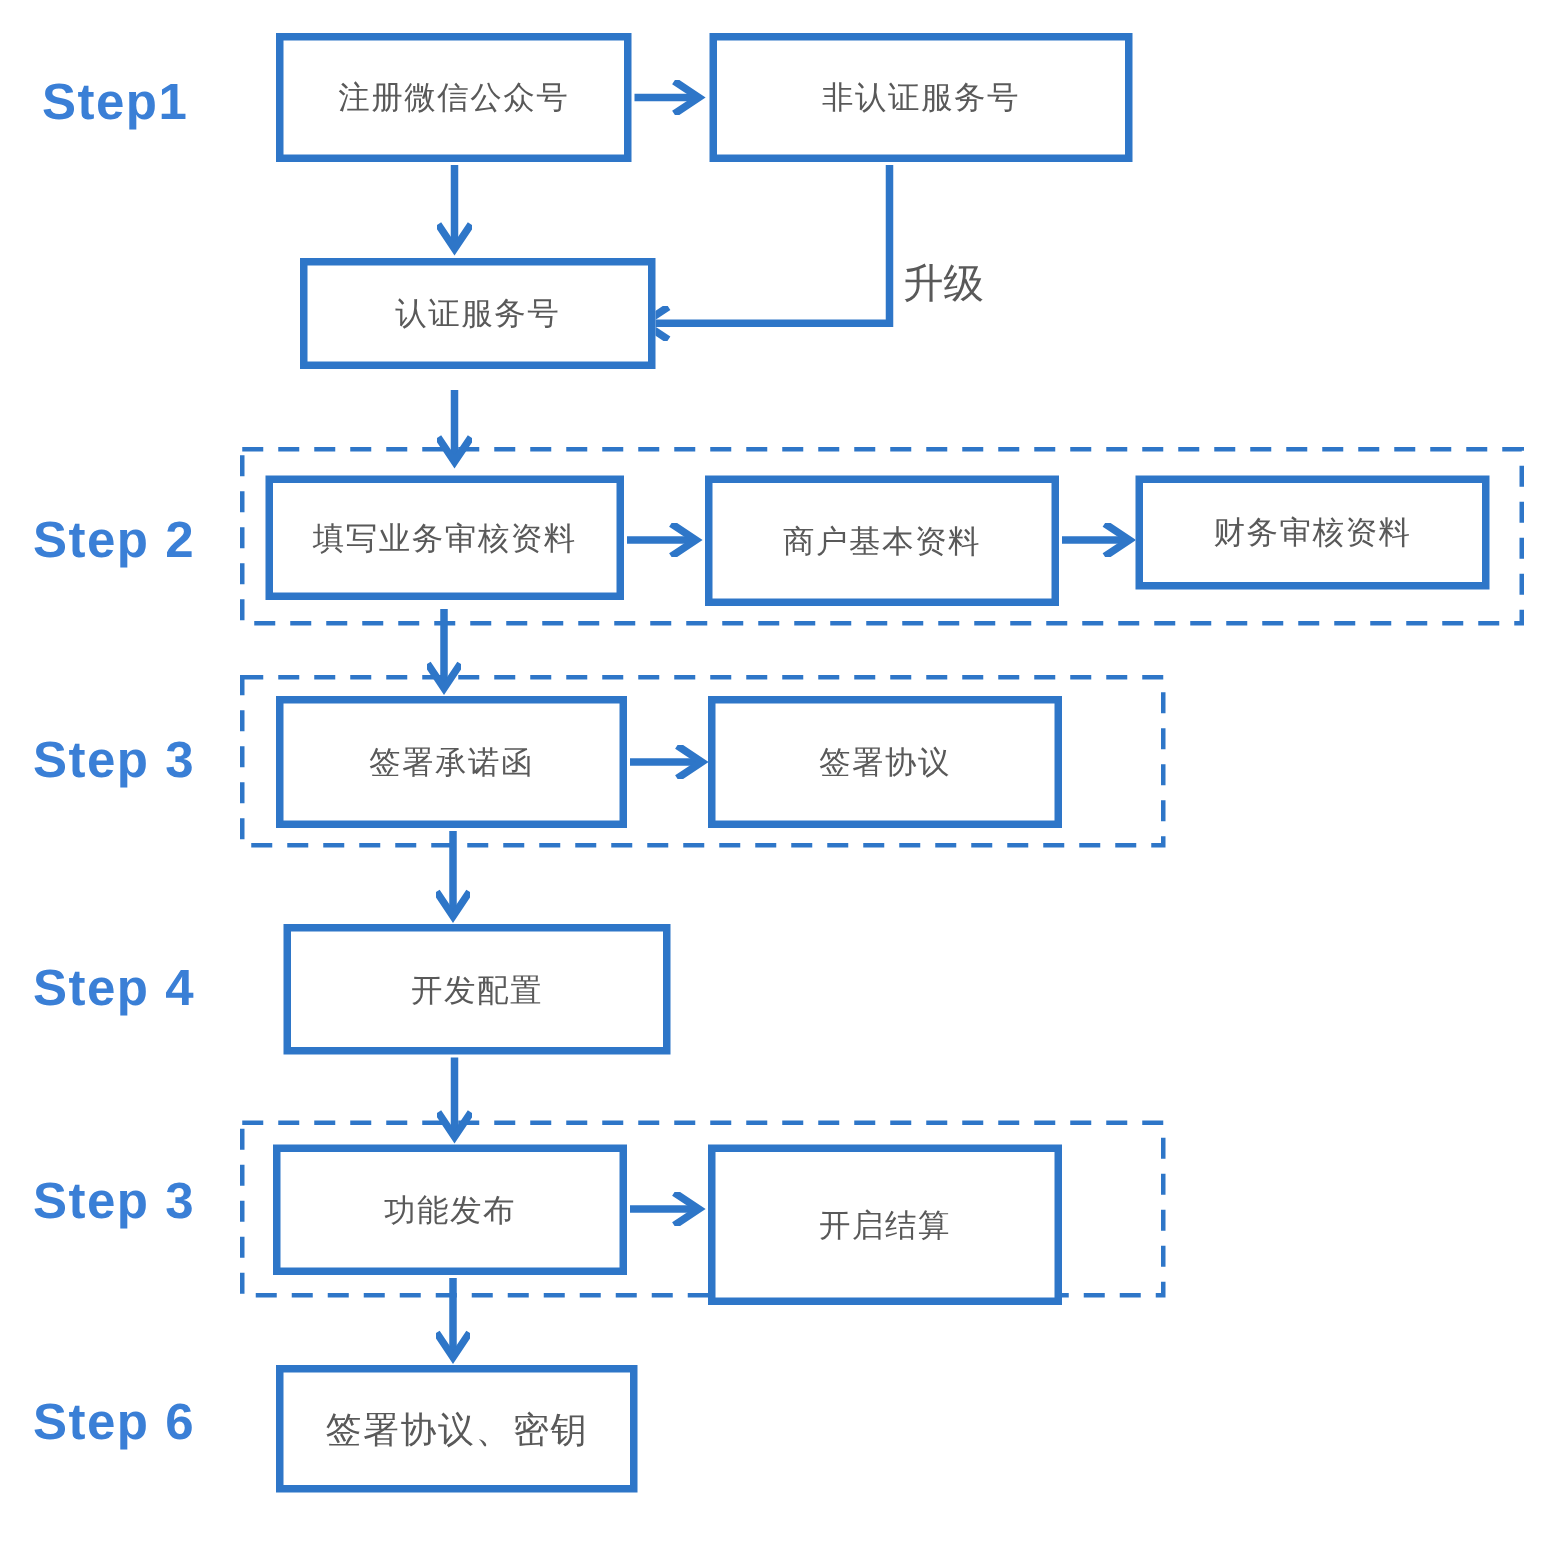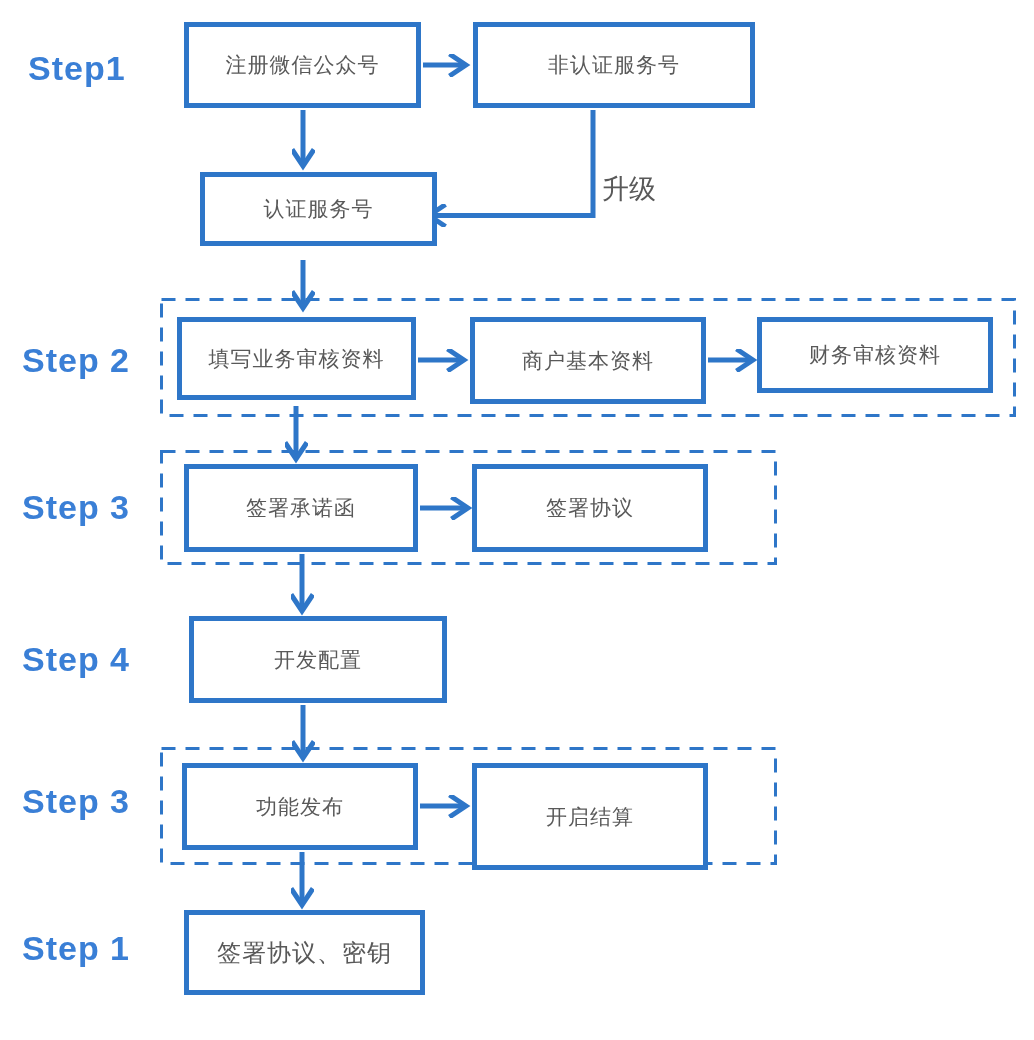--- a/index.html
+++ b/index.html
@@ -81,21 +81,21 @@
     <path d="M303 705 L303 756" stroke-width="5" marker-end="url(#arrowhead)"></path>
     <path d="M420 806 L464 806" stroke-width="5" marker-end="url(#arrowhead)"></path>
     <path d="M302 852 L302 903" stroke-width="5" marker-end="url(#arrowhead)"></path>
   </svg>
 
   <div class="step-label" style="left:28px;top:48px">Step1</div>
   <div class="step-label" style="left:22px;top:340px">Step 2</div>
   <div class="step-label" style="left:22px;top:487px">Step 3</div>
   <div class="step-label" style="left:22px;top:639px">Step 4</div>
   <div class="step-label" style="left:22px;top:781px">Step 3</div>
-  <div class="step-label" style="left:22px;top:928px">Step 1</div>
+  <div class="step-label" style="left:22px;top:928px">Step 6</div>
 
   <div class="node" style="left:184px;top:22px;width:237px;height:86px">
     <span>注册微信公众号</span>
   </div>
   <div class="node" style="left:473px;top:22px;width:282px;height:86px">
     <span>非认证服务号</span>
   </div>
   <div class="node" style="left:200px;top:172px;width:237px;height:74px">
     <span>认证服务号</span>
   </div>

